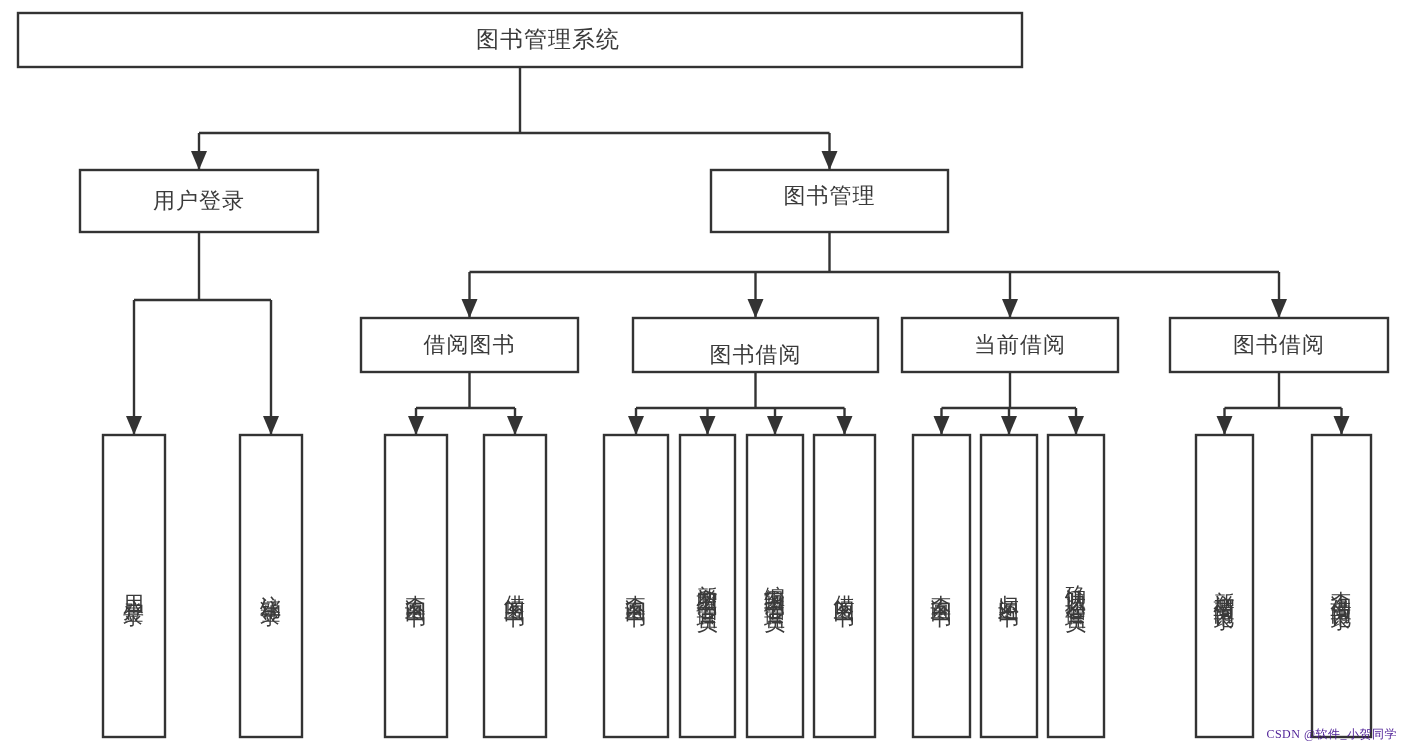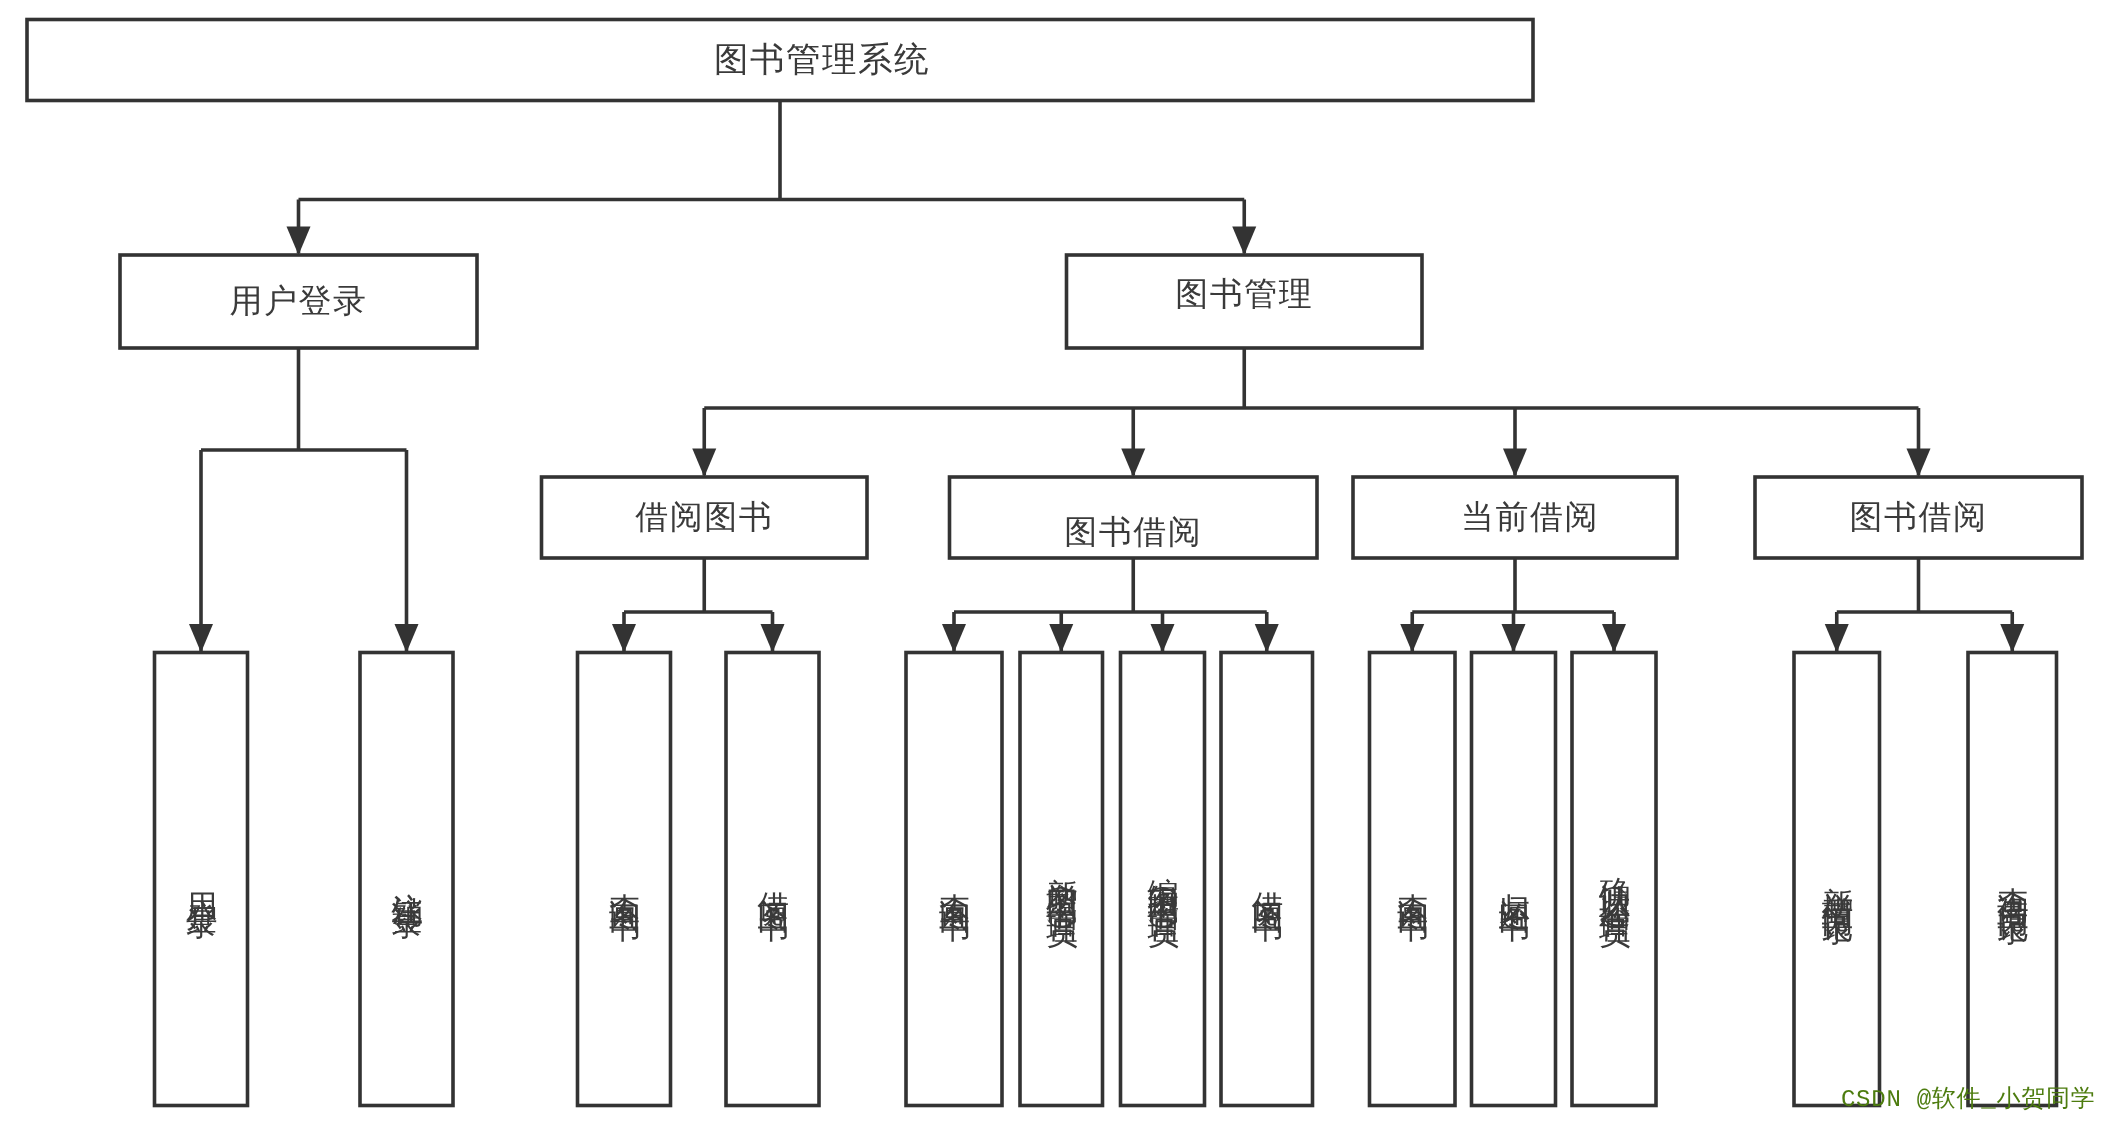--- a/index.html
+++ b/index.html
@@ -66,23 +66,23 @@
     white-space: nowrap;
   }
   .node-label.root {
     font-size: 23px;
     margin-left: 28px;
   }
   .watermark {
     position: absolute;
     right: 8px;
     bottom: 4px;
-    font-size: 16px;
-    color: #4d7c0f;
-    font-family: Liberation Mono, monospace;
+    font-size: 12px;
+    color: #4c1d95;
+    font-family: Liberation Serif, serif;
     white-space: nowrap;
     letter-spacing: 0.5px;
   }
 </style>
 </head>
 <body>
 
 <div id="diagram-root">
 
   <svg class="diagram-canvas" viewBox="0 0 1405 747">

